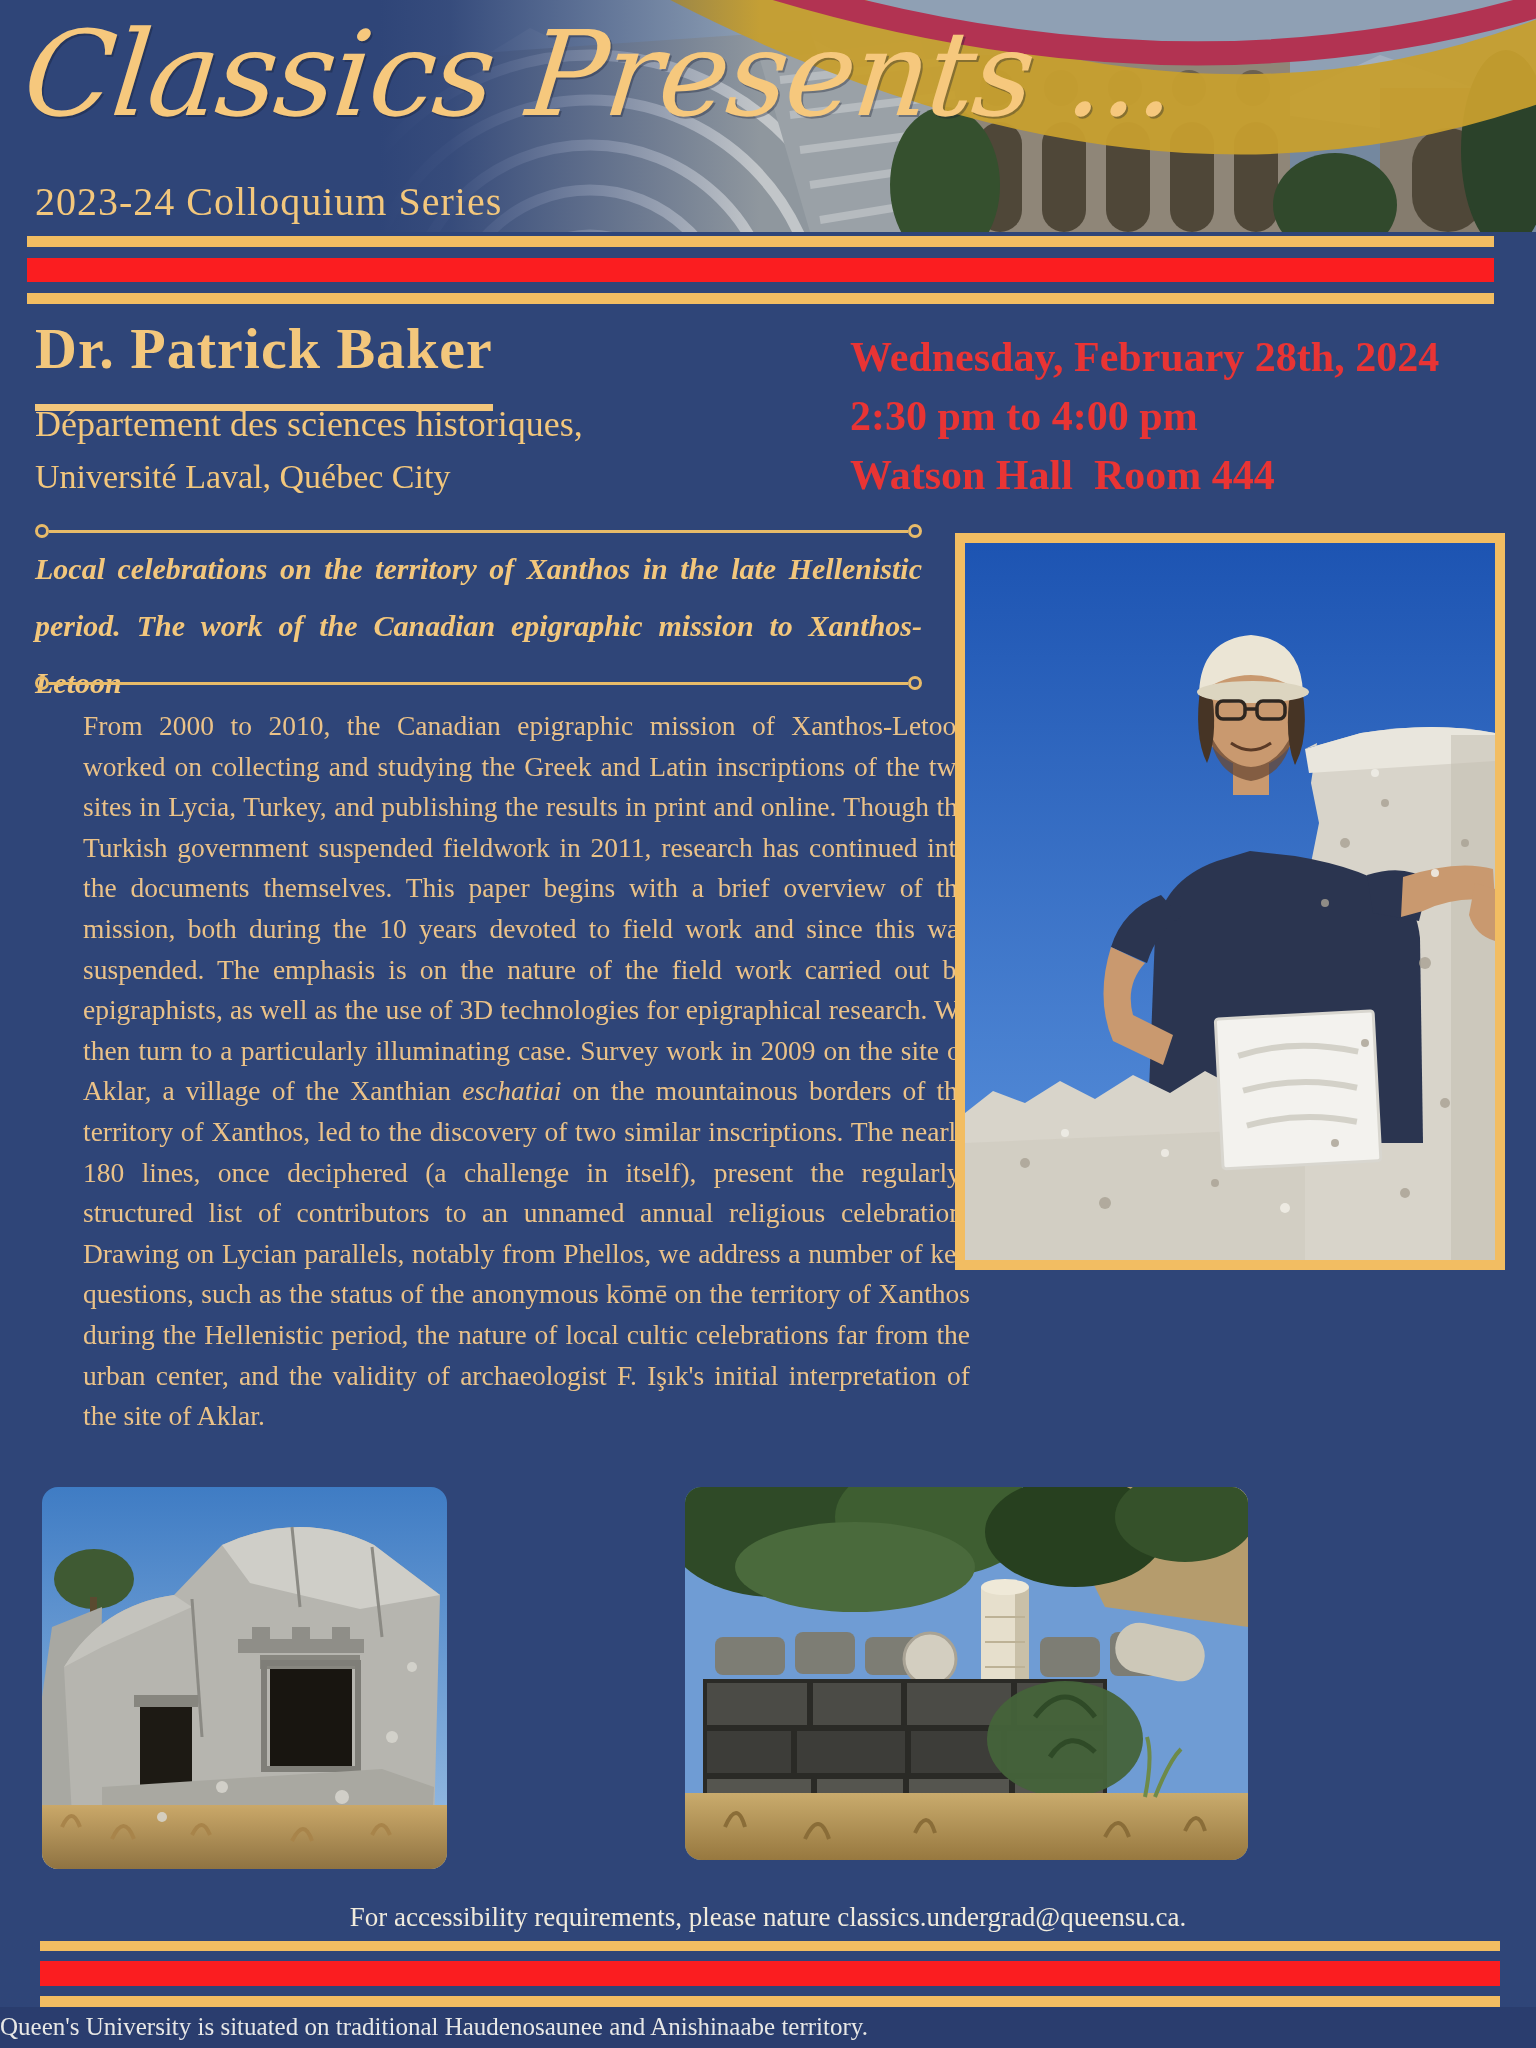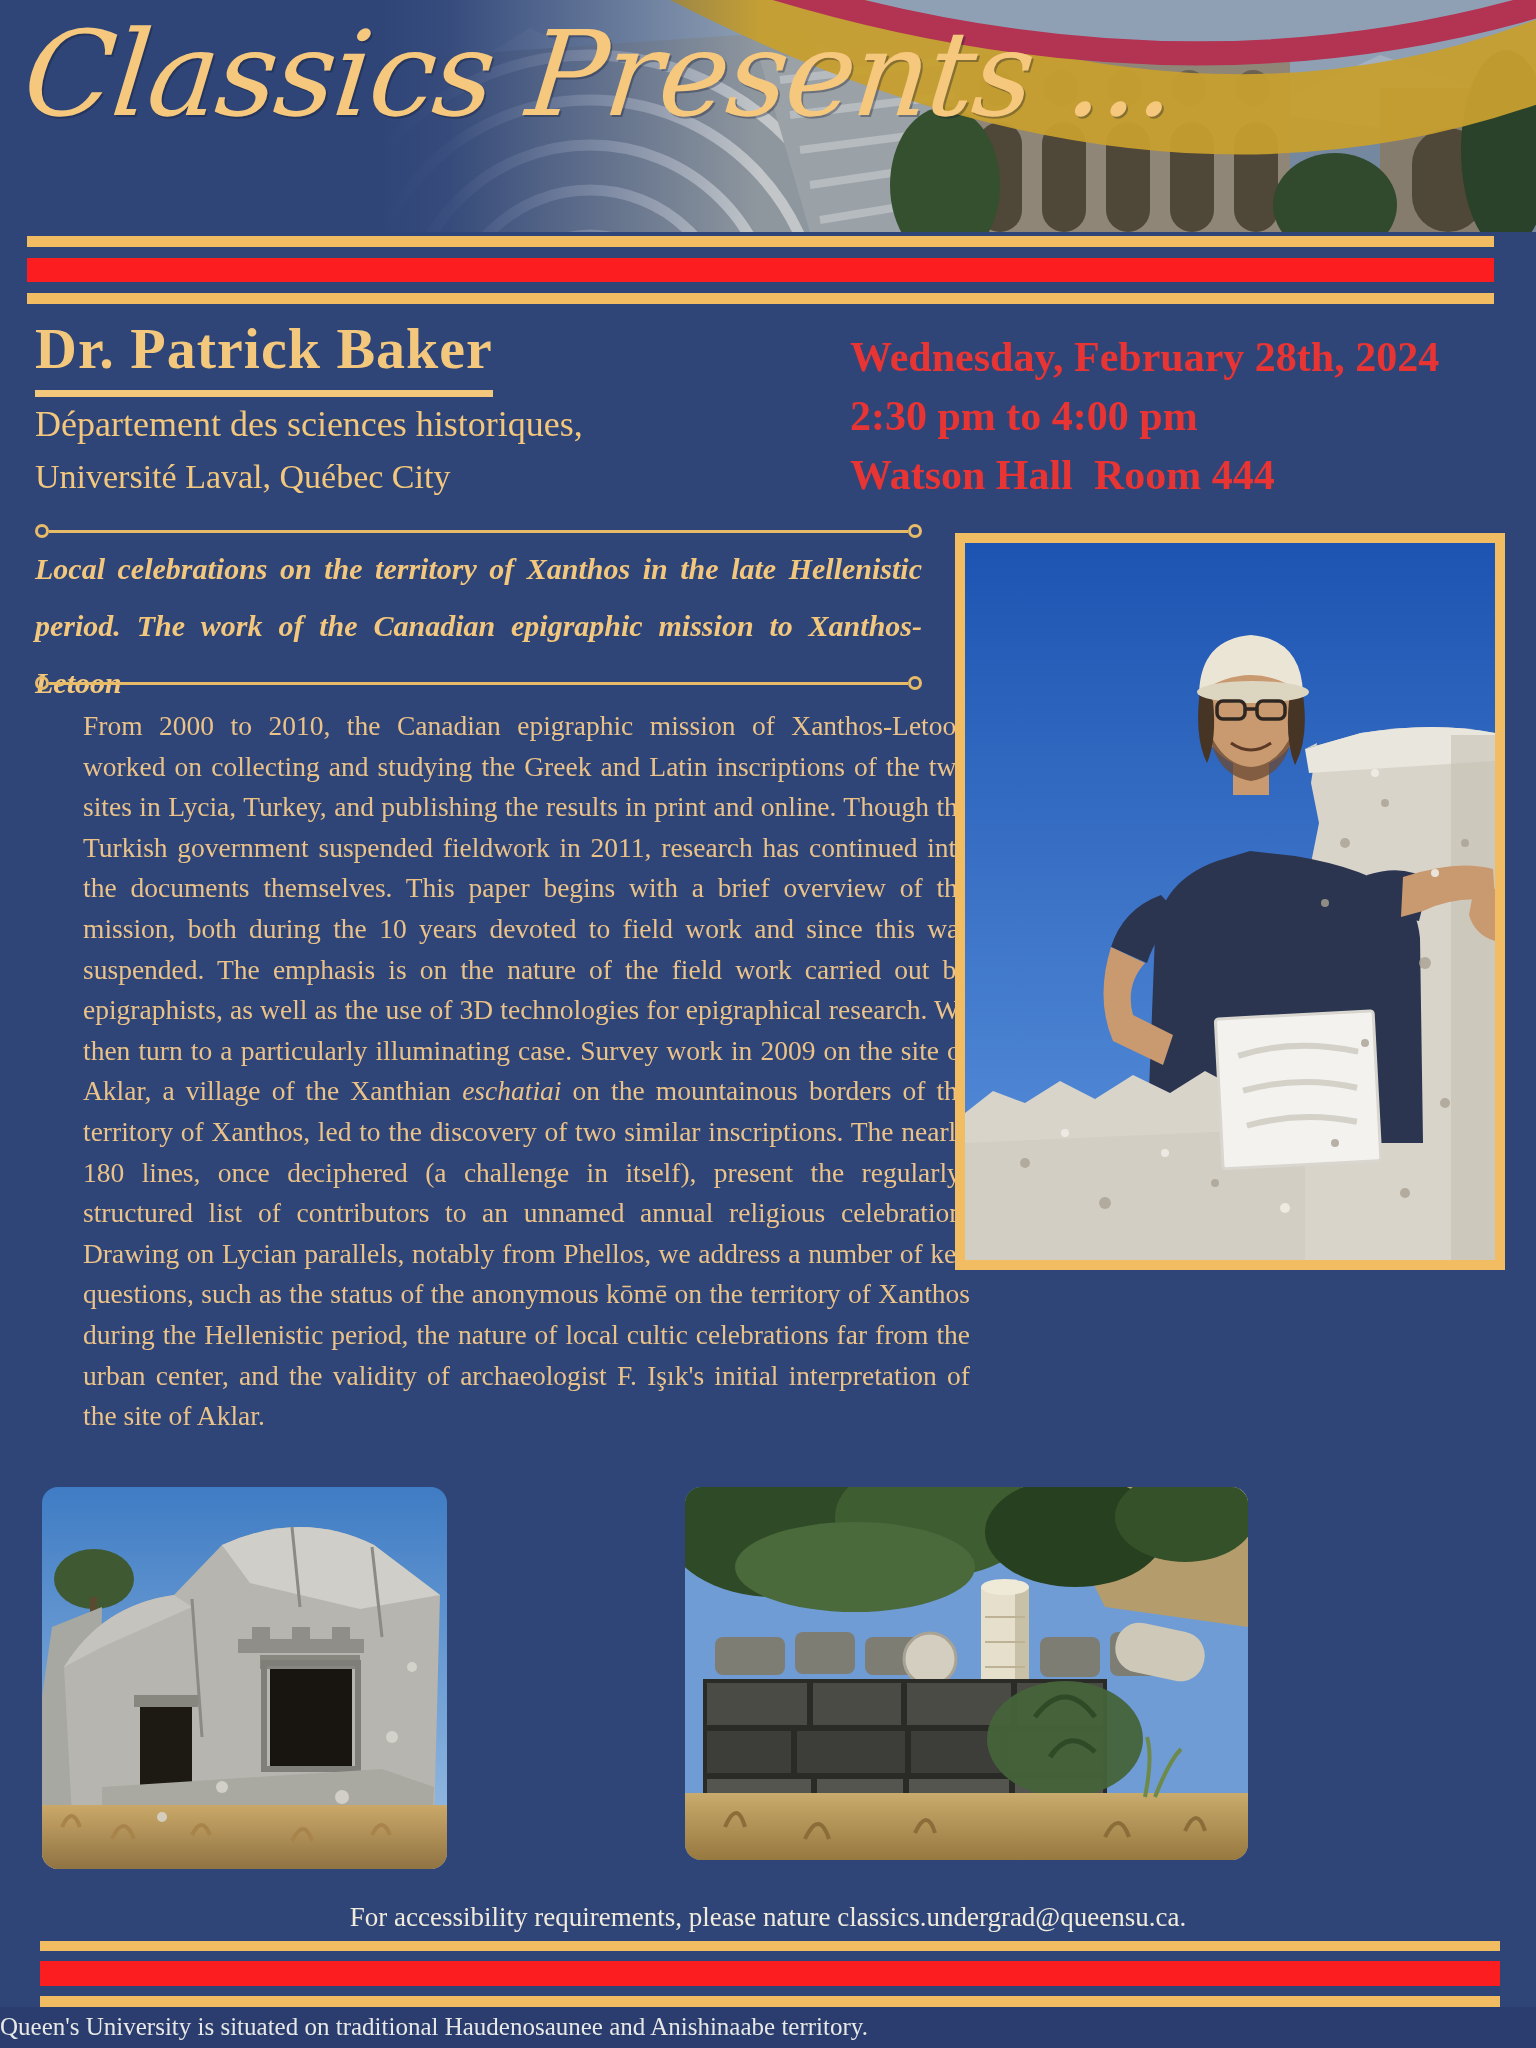--- a/index.html
+++ b/index.html
@@ -37,21 +37,21 @@
   .stripe{position:absolute;}
   .s-top-g1{left:27px;width:1467px;top:236px;height:11px;background:var(--stripe-gold);}
   .s-top-r {left:27px;width:1467px;top:258px;height:24px;background:var(--stripe-red);}
   .s-top-g2{left:27px;width:1467px;top:293px;height:11px;background:var(--stripe-gold);}
   .s-bot-g1{left:40px;width:1460px;top:1941px;height:10px;background:var(--stripe-gold);}
   .s-bot-r {left:40px;width:1460px;top:1961px;height:25px;background:var(--stripe-red);}
   .s-bot-g2{left:40px;width:1460px;top:1996px;height:11px;background:var(--stripe-gold);}
   
   .speaker-name{
     position:absolute;left:35px;top:315px;font-size:58px;font-weight:bold;color:var(--gold);
-    padding-bottom:8px;border-bottom:7px solid var(--gold);letter-spacing:1px;
+    padding-bottom:22px;border-bottom:7px solid var(--gold);letter-spacing:1px;
   }
   .affil1{position:absolute;left:35px;top:403px;font-size:36px;color:var(--gold);}
   .affil2{position:absolute;left:35px;top:458px;font-size:34px;color:var(--gold);}
   .event-block{position:absolute;left:850px;top:328px;width:660px;
     font-size:42px;font-weight:bold;color:var(--red-text);line-height:59px;}
   .event-block div{white-space:pre;}
   
   .divider{position:absolute;left:35px;width:887px;height:14px;display:flex;align-items:center;}
   .divider .ring{width:14px;height:14px;border:3.5px solid var(--div-gold);border-radius:50%;flex:0 0 auto;}
   .divider .bar{flex:1;height:3px;background:var(--div-gold);}
@@ -126,20 +126,21 @@
       <ellipse cx="565" cy="185" rx="55" ry="78" fill="#35502e"></ellipse>
       <ellipse cx="955" cy="205" rx="62" ry="52" fill="#31492c"></ellipse>
       <ellipse cx="1126" cy="150" rx="45" ry="100" fill="#2b422a"></ellipse>
       <path d="M300,-40 Q780,210 1175,55" stroke="#c79f2e" stroke-width="80" fill="none" opacity="0.95"></path>
       <path d="M268,-55 Q750,128 1170,2" stroke="#b23352" stroke-width="24" fill="none"></path>
     </svg>
   </div>
   <div class="header-fade"></div>
 
   <div class="script-title">Classics Presents ...</div>
+  <div class="series">2023-24 Colloquium Series</div>
 
   <div class="stripe s-top-g1"></div>
   <div class="stripe s-top-r"></div>
   <div class="stripe s-top-g2"></div>
 
   <div class="speaker-name">Dr. Patrick Baker</div>
   <div class="affil1">Département des sciences historiques,</div>
   <div class="affil2">Université Laval, Québec City</div>
 
   <div class="event-block">

